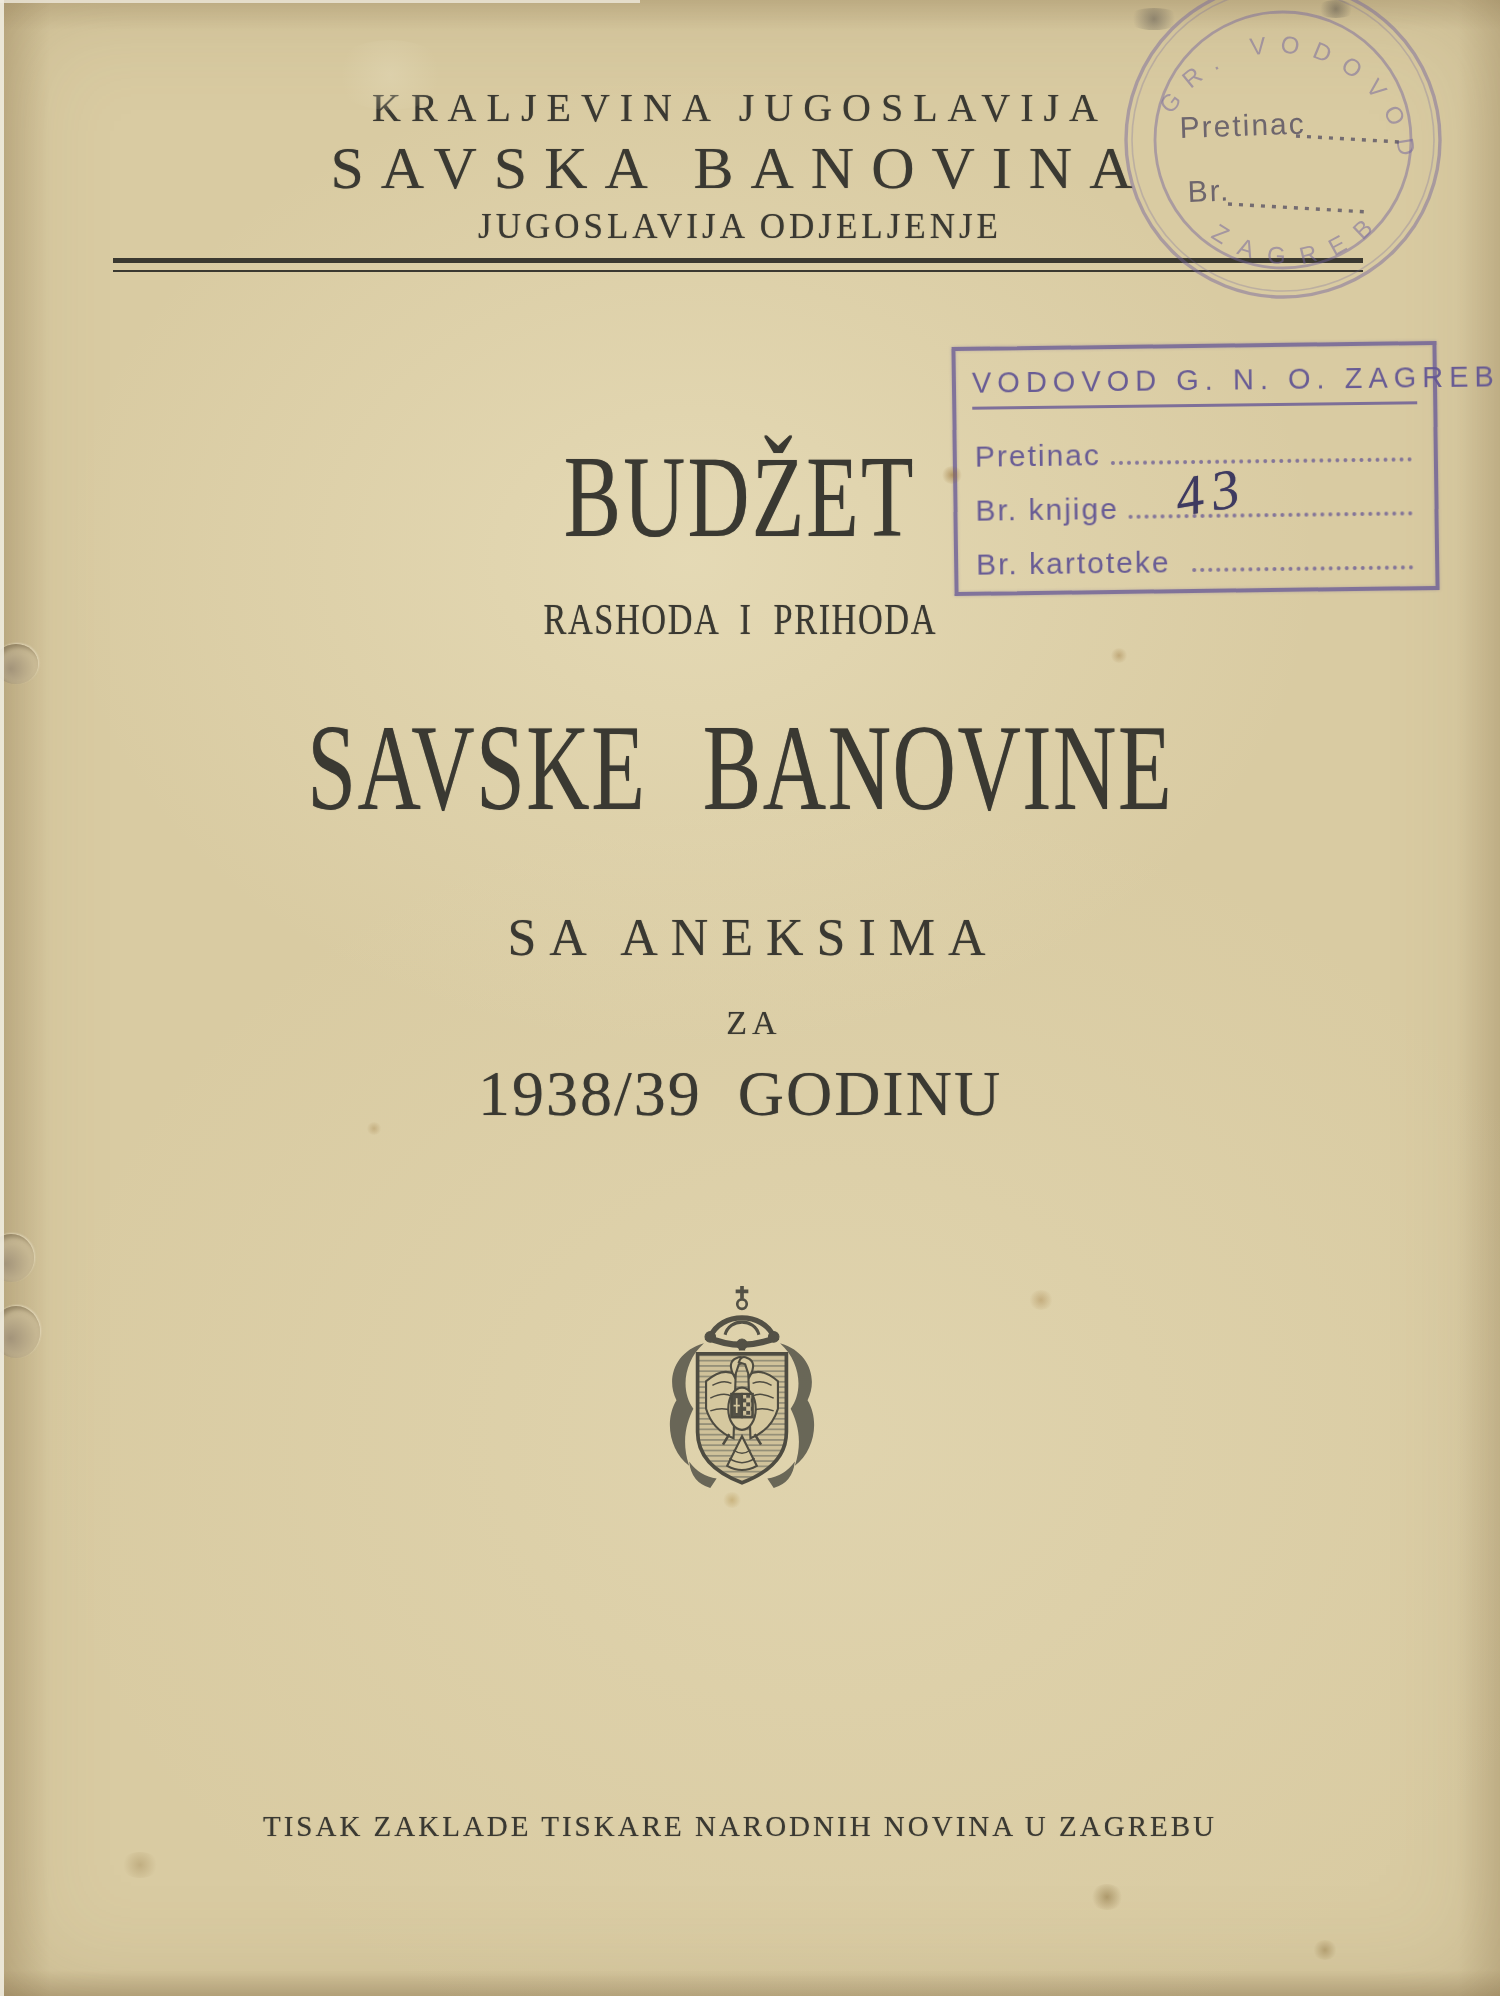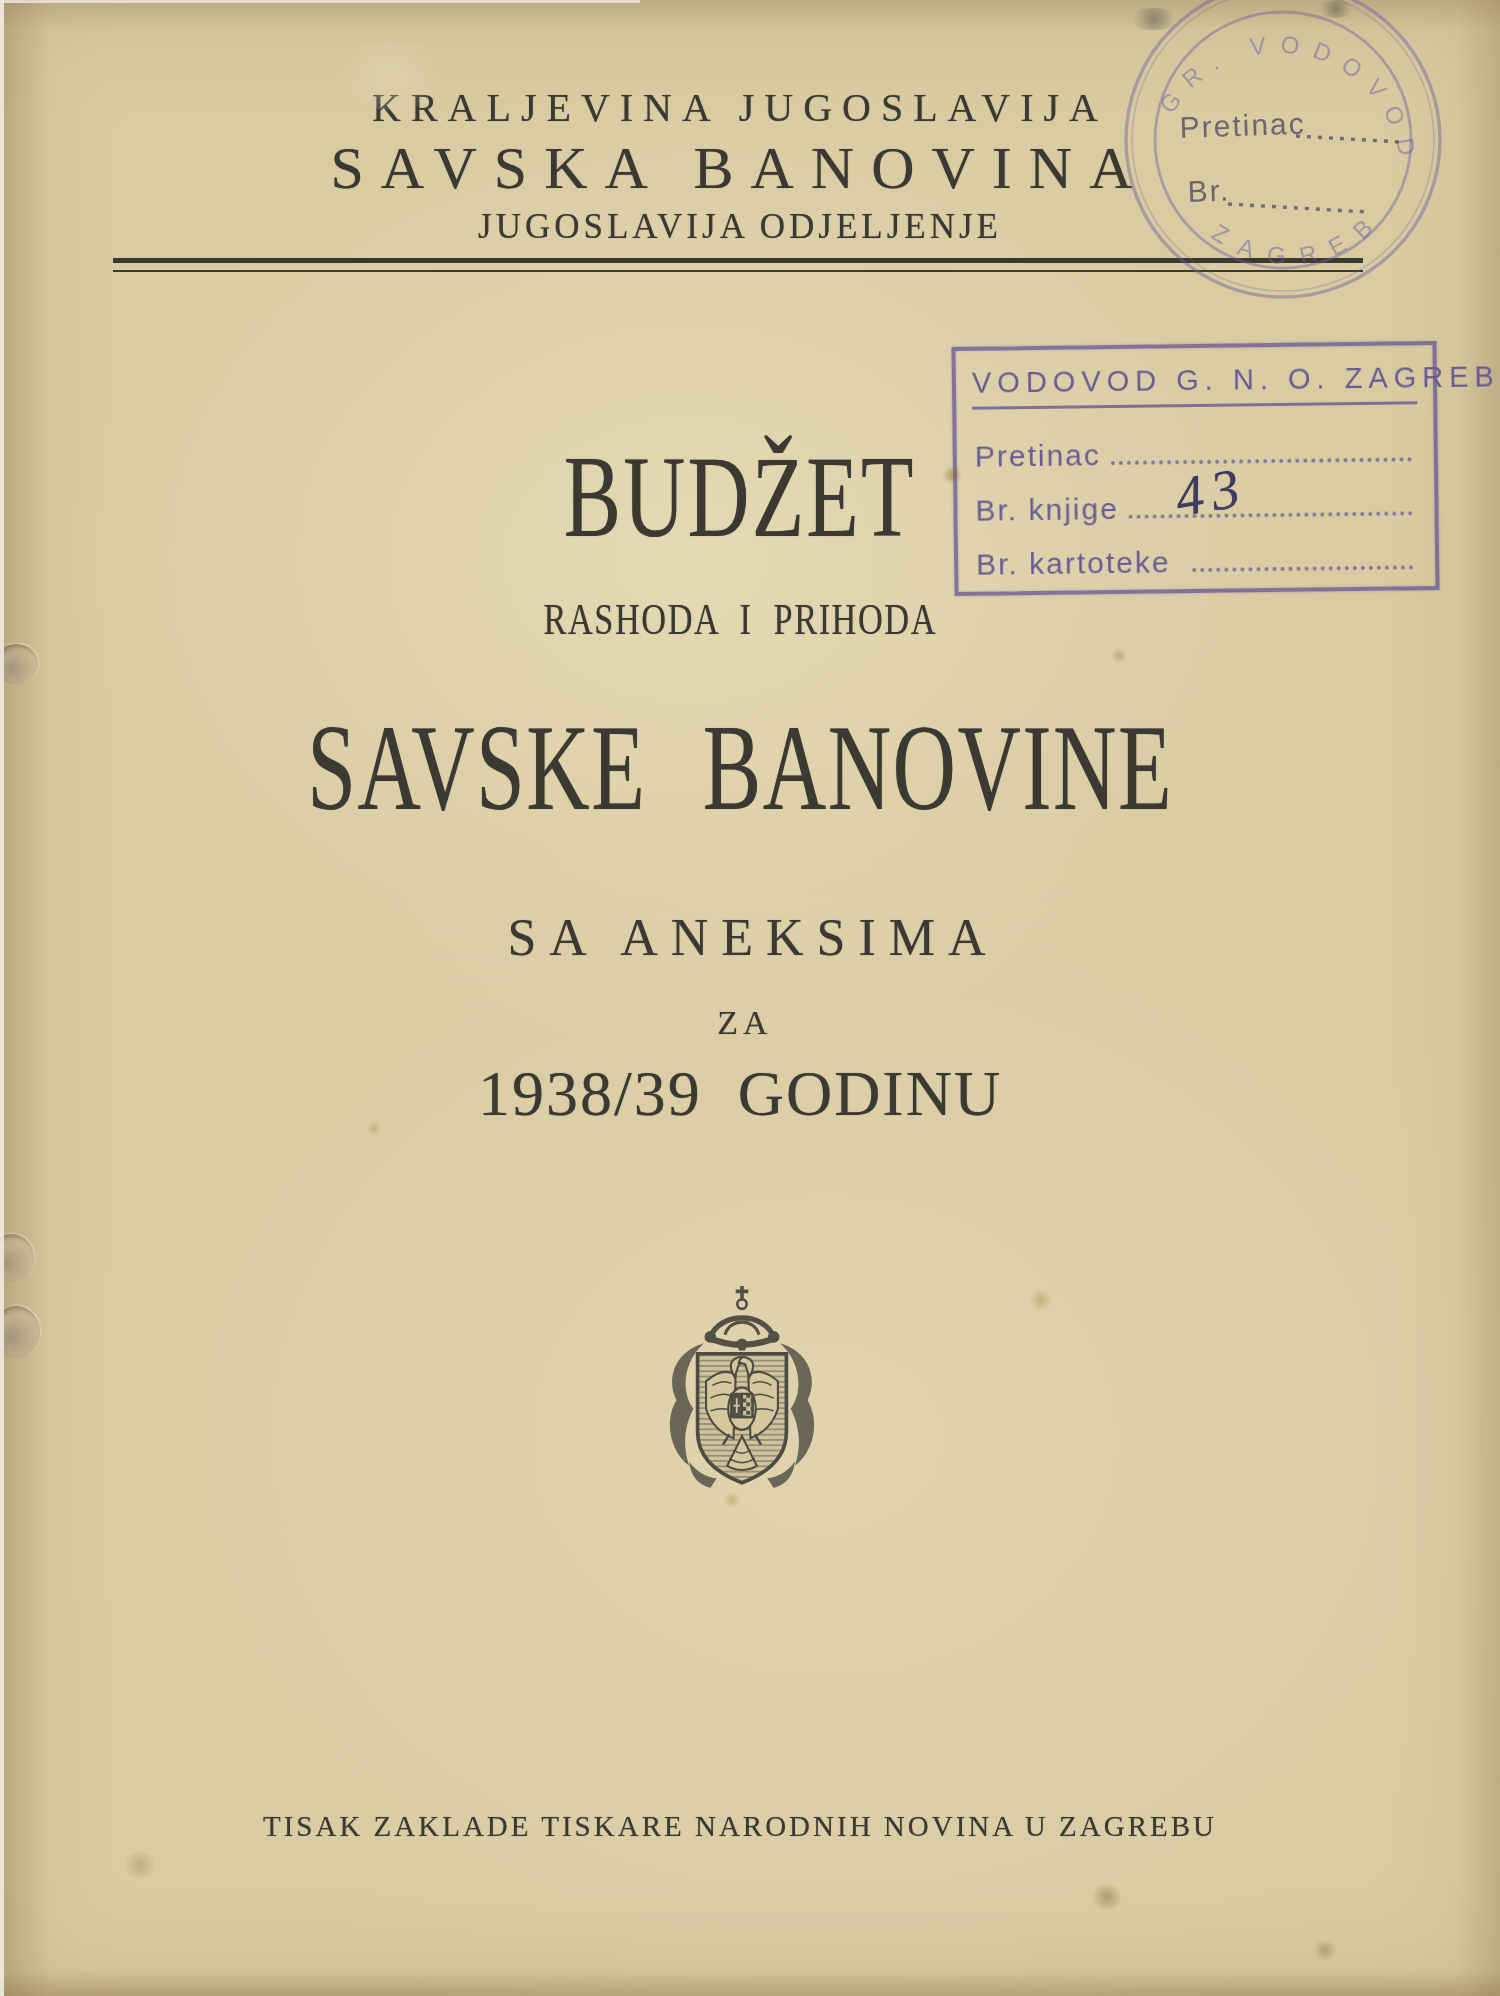--- a/index.html
+++ b/index.html
@@ -110,21 +110,21 @@
   <div class="centerline" style="top:598px; font-size:44px;">
     <span class="cond ink" style="transform:scaleX(.78); word-spacing:14px; letter-spacing:2px;">RASHODA I PRIHODA</span>
   </div>
 
   <div class="centerline" style="top:707px; font-size:122px;">
     <span class="cond ink" style="transform:scaleX(.72); word-spacing:46px; letter-spacing:2px;">SAVSKE BANOVINE</span>
   </div>
 
   <div class="centerline ink" style="top:912px; font-size:52px; letter-spacing:13px; padding-left:13px;text-align:center;">SA ANEKSIMA</div>
 
-  <div class="centerline ink" style="top:1006px; font-size:34px; letter-spacing:5px; padding-left:5px;">ZA</div>
+  <div class="centerline ink" style="top:1006px; font-size:34px; letter-spacing:5px; padding-left:14px;">ZA</div>
 
   <div class="centerline ink" style="top:1062px; font-size:64px; font-weight:normal; word-spacing:18px; letter-spacing:2px;">1938/39 GODINU</div>
 
   <svg style="position:absolute; left:636px; top:1284px; opacity:.9;" width="212" height="222" viewBox="0 0 200 210">
     <defs>
       <pattern id="hatch" width="5" height="5" patternUnits="userSpaceOnUse">
         <rect width="5" height="5" fill="#cfc199"></rect>
         <path d="M0 2.5 h5" stroke="#6d6c5f" stroke-width="1.1"></path>
       </pattern>
       <pattern id="checker" width="8" height="8" patternUnits="userSpaceOnUse">

